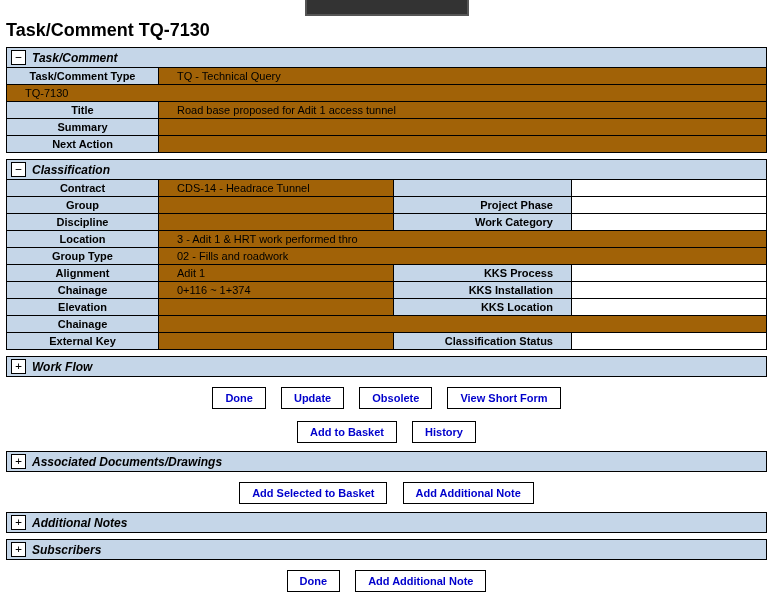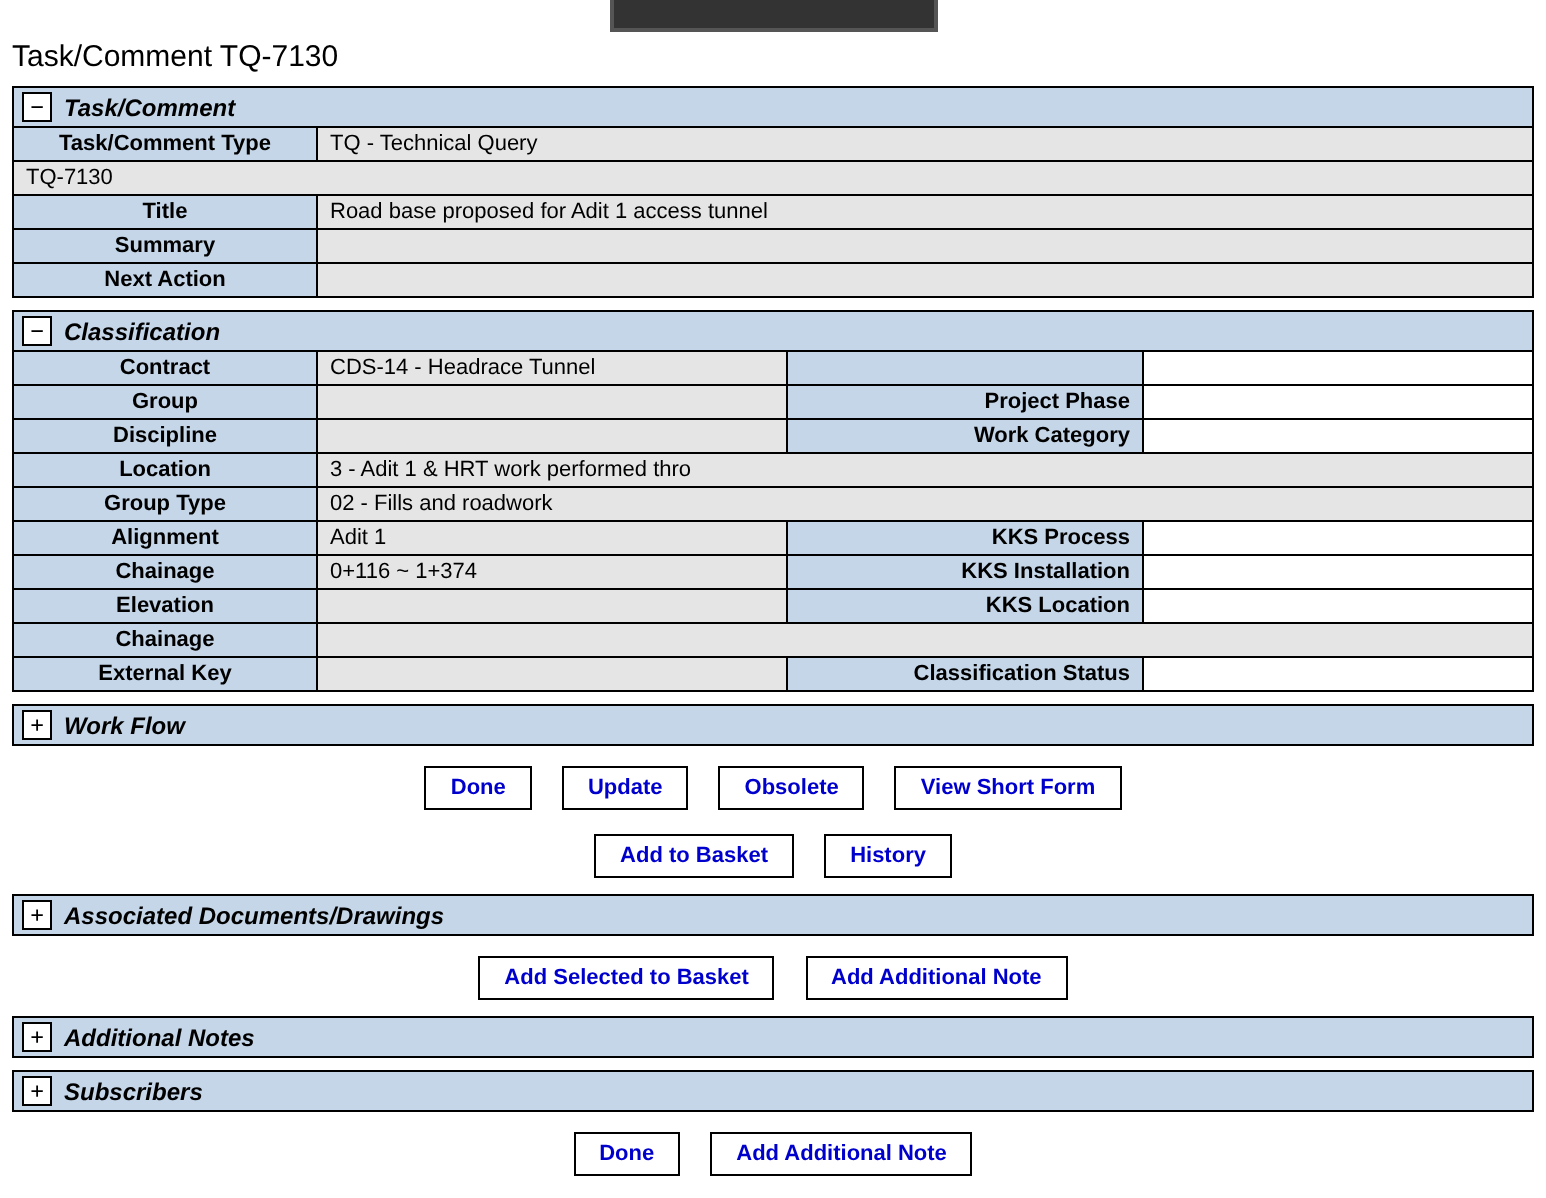--- a/index.html
+++ b/index.html
@@ -1,25 +1,25 @@
 <!DOCTYPE html>
 <html><head>
 <meta charset="utf-8">
 <style>
 body{font-family:Arial,Helvetica,sans-serif;font-size:11px;margin:0;padding:6px;width:761px;color:#000}
-.page-title{font-size:15px;font-weight:normal;margin:0 0 4px 0}
+.page-title{font-size:18px;font-weight:bold;margin:0 0 4px 0}
 .section-head{background:#c5d6e8;border:1px solid #000;padding:2px 4px;margin-top:6px;display:flex;align-items:center}
 .section-head .tog{width:13px;height:13px;border:1px solid #000;background:#fff;display:inline-flex;align-items:center;justify-content:center;font-size:11px;line-height:1;margin-right:6px;font-family:monospace}
 .section-head .lbl{font-weight:bold;font-style:italic;font-size:12px}
 .grid{border-left:1px solid #000;border-right:1px solid #000}
 .row{display:flex;border-bottom:1px solid #000}
-.cell{border-right:1px solid #000;padding:2px 6px;min-height:14px;box-sizing:border-box}
+.cell{border-right:1px solid #000;padding:2px 18px;min-height:14px;box-sizing:border-box}
 .cell:last-child{border-right:none}
 .lblcell{background:#c5d6e8;font-weight:bold;text-align:center}
-.valcell{background:#e5e5e5}
+.valcell{background:#a16207}
 .w1{flex:0 0 152px}
 .w2{flex:1}
 .w3{flex:0 0 235px}
 .w4{flex:0 0 178px;background:#c5d6e8;font-weight:bold;text-align:right}
 .w5{flex:0 0 175px;background:#fff}
 .btnrow{text-align:center;margin-top:8px}
 .btn{display:inline-block;border:1px solid #000;background:#fff;color:#0000cc;font-weight:bold;font-size:11px;padding:4px 12px;margin:2px 6px;cursor:pointer;font-family:Arial}
 .topbar{width:160px;height:14px;background:#333;border:2px solid #555;margin:-6px auto 4px auto;border-top:none}
 </style>
 </head>

